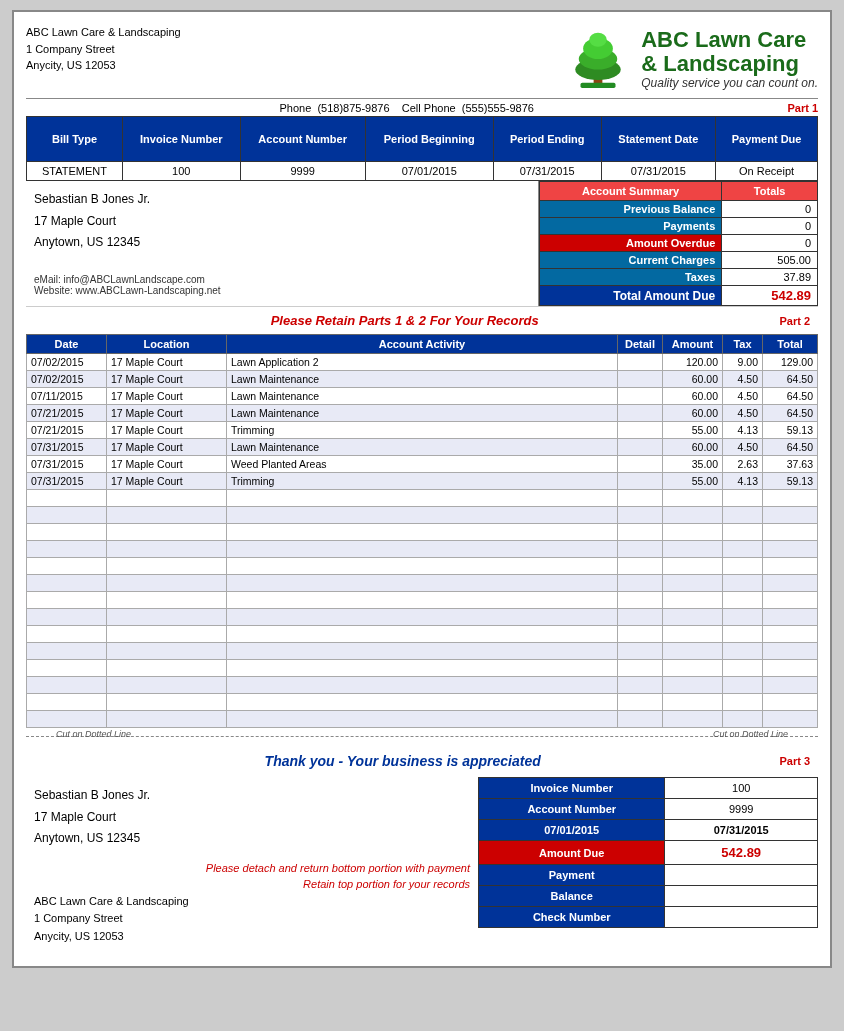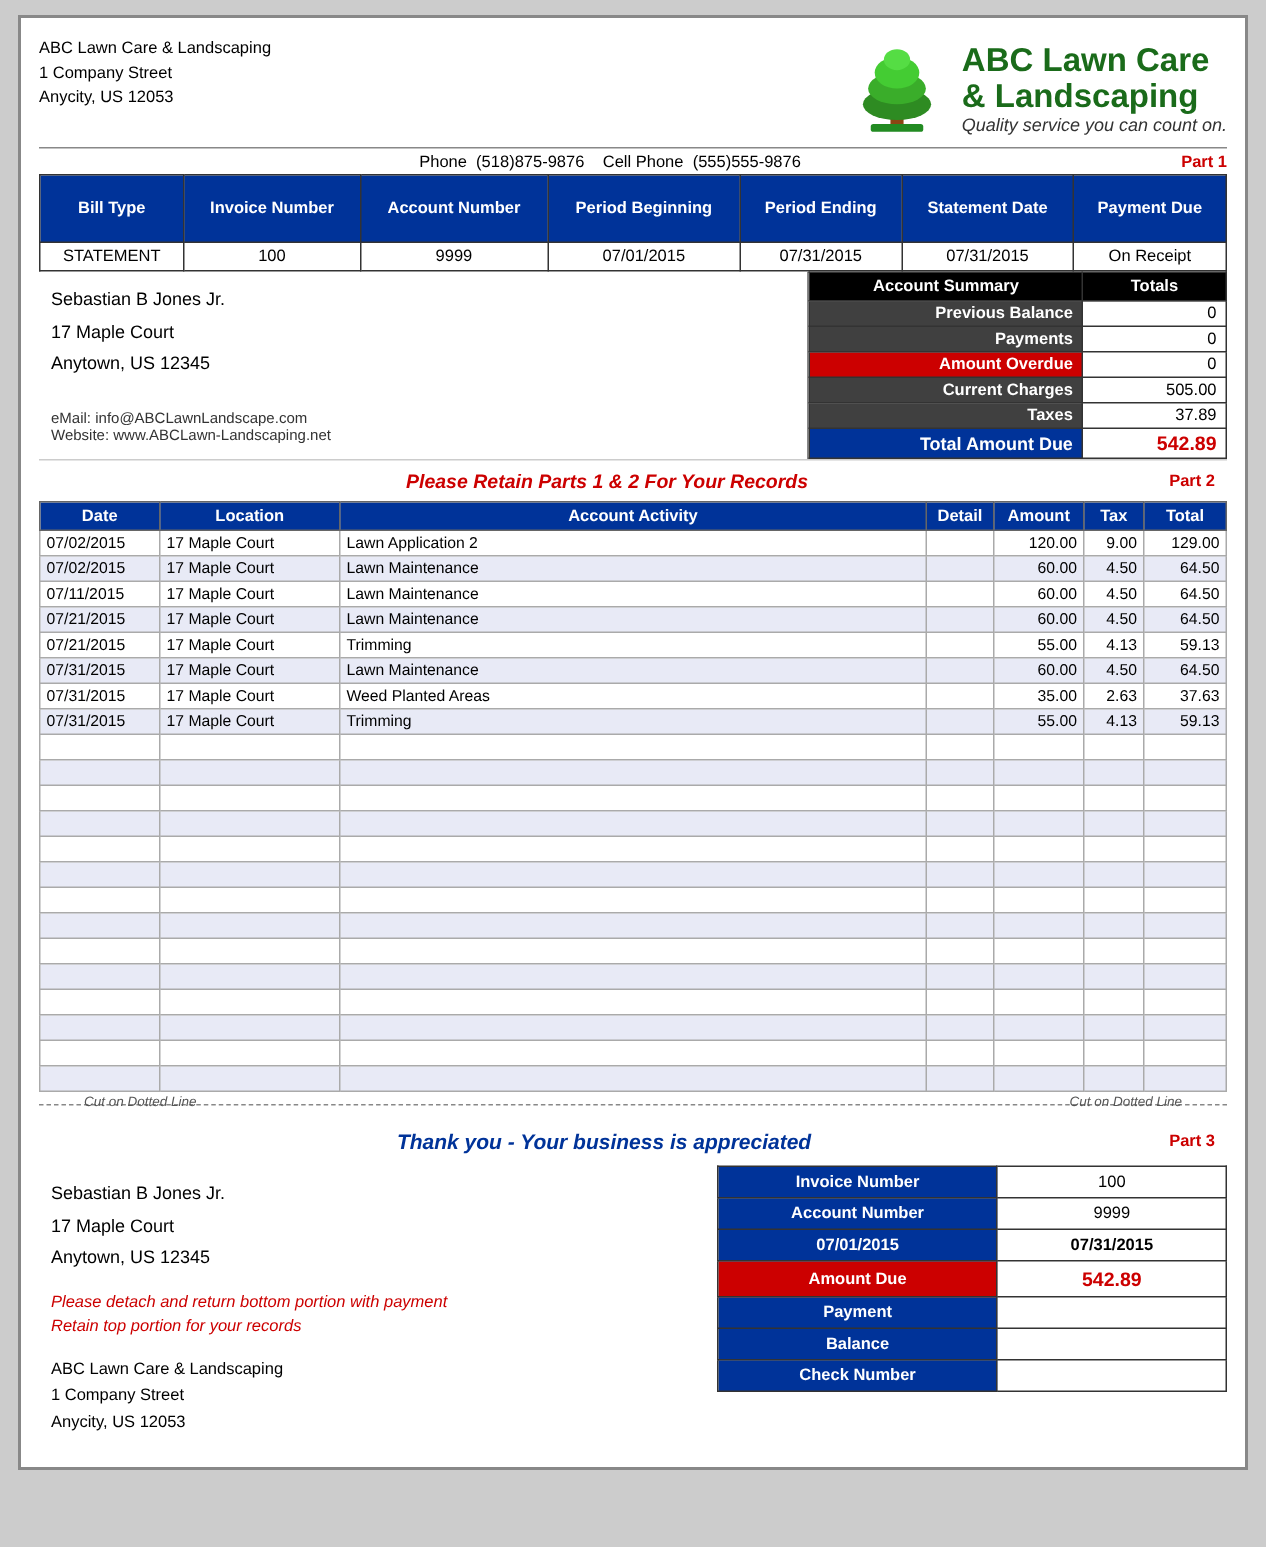--- a/index.html
+++ b/index.html
@@ -104,34 +104,34 @@
     }
     .account-summary {
       width: 280px;
       border-left: 1px solid #888;
     }
     .account-summary table {
       width: 100%;
       border-collapse: collapse;
     }
     .account-summary table th {
-      background: #000000;
+      background: #ef4444;
       color: white;
       padding: 3px 20px;
       text-align: center;
       font-size: 11px;
       border: 1px solid #333;
     }
     .account-summary table td {
       border: 1px solid #333;
       padding: 2px 6px;
       font-size: 11px;
     }
     .account-summary table td.label {
-      background: #404040;
+      background: #0369a1;
       color: white;
       font-weight: bold;
       text-align: right;
     }
     .account-summary table td.label.red {
       background: #cc0000;
       color: white;
     }
     .account-summary table td.label.total-label {
       background: #003399;
@@ -206,21 +206,21 @@
     .bottom-left .customer-addr {
       font-size: 12px;
       line-height: 1.8;
       margin-bottom: 10px;
     }
     .detach-notice {
       color: #cc0000;
       font-style: italic;
       font-size: 11px;
       line-height: 1.5;
-      margin-bottom: 12px;
+      text-align: right;
     }
     .bottom-company {
       font-size: 11px;
       line-height: 1.6;
     }
     .bottom-right {
       width: 340px;
     }
     .payment-table {
       width: 100%;

